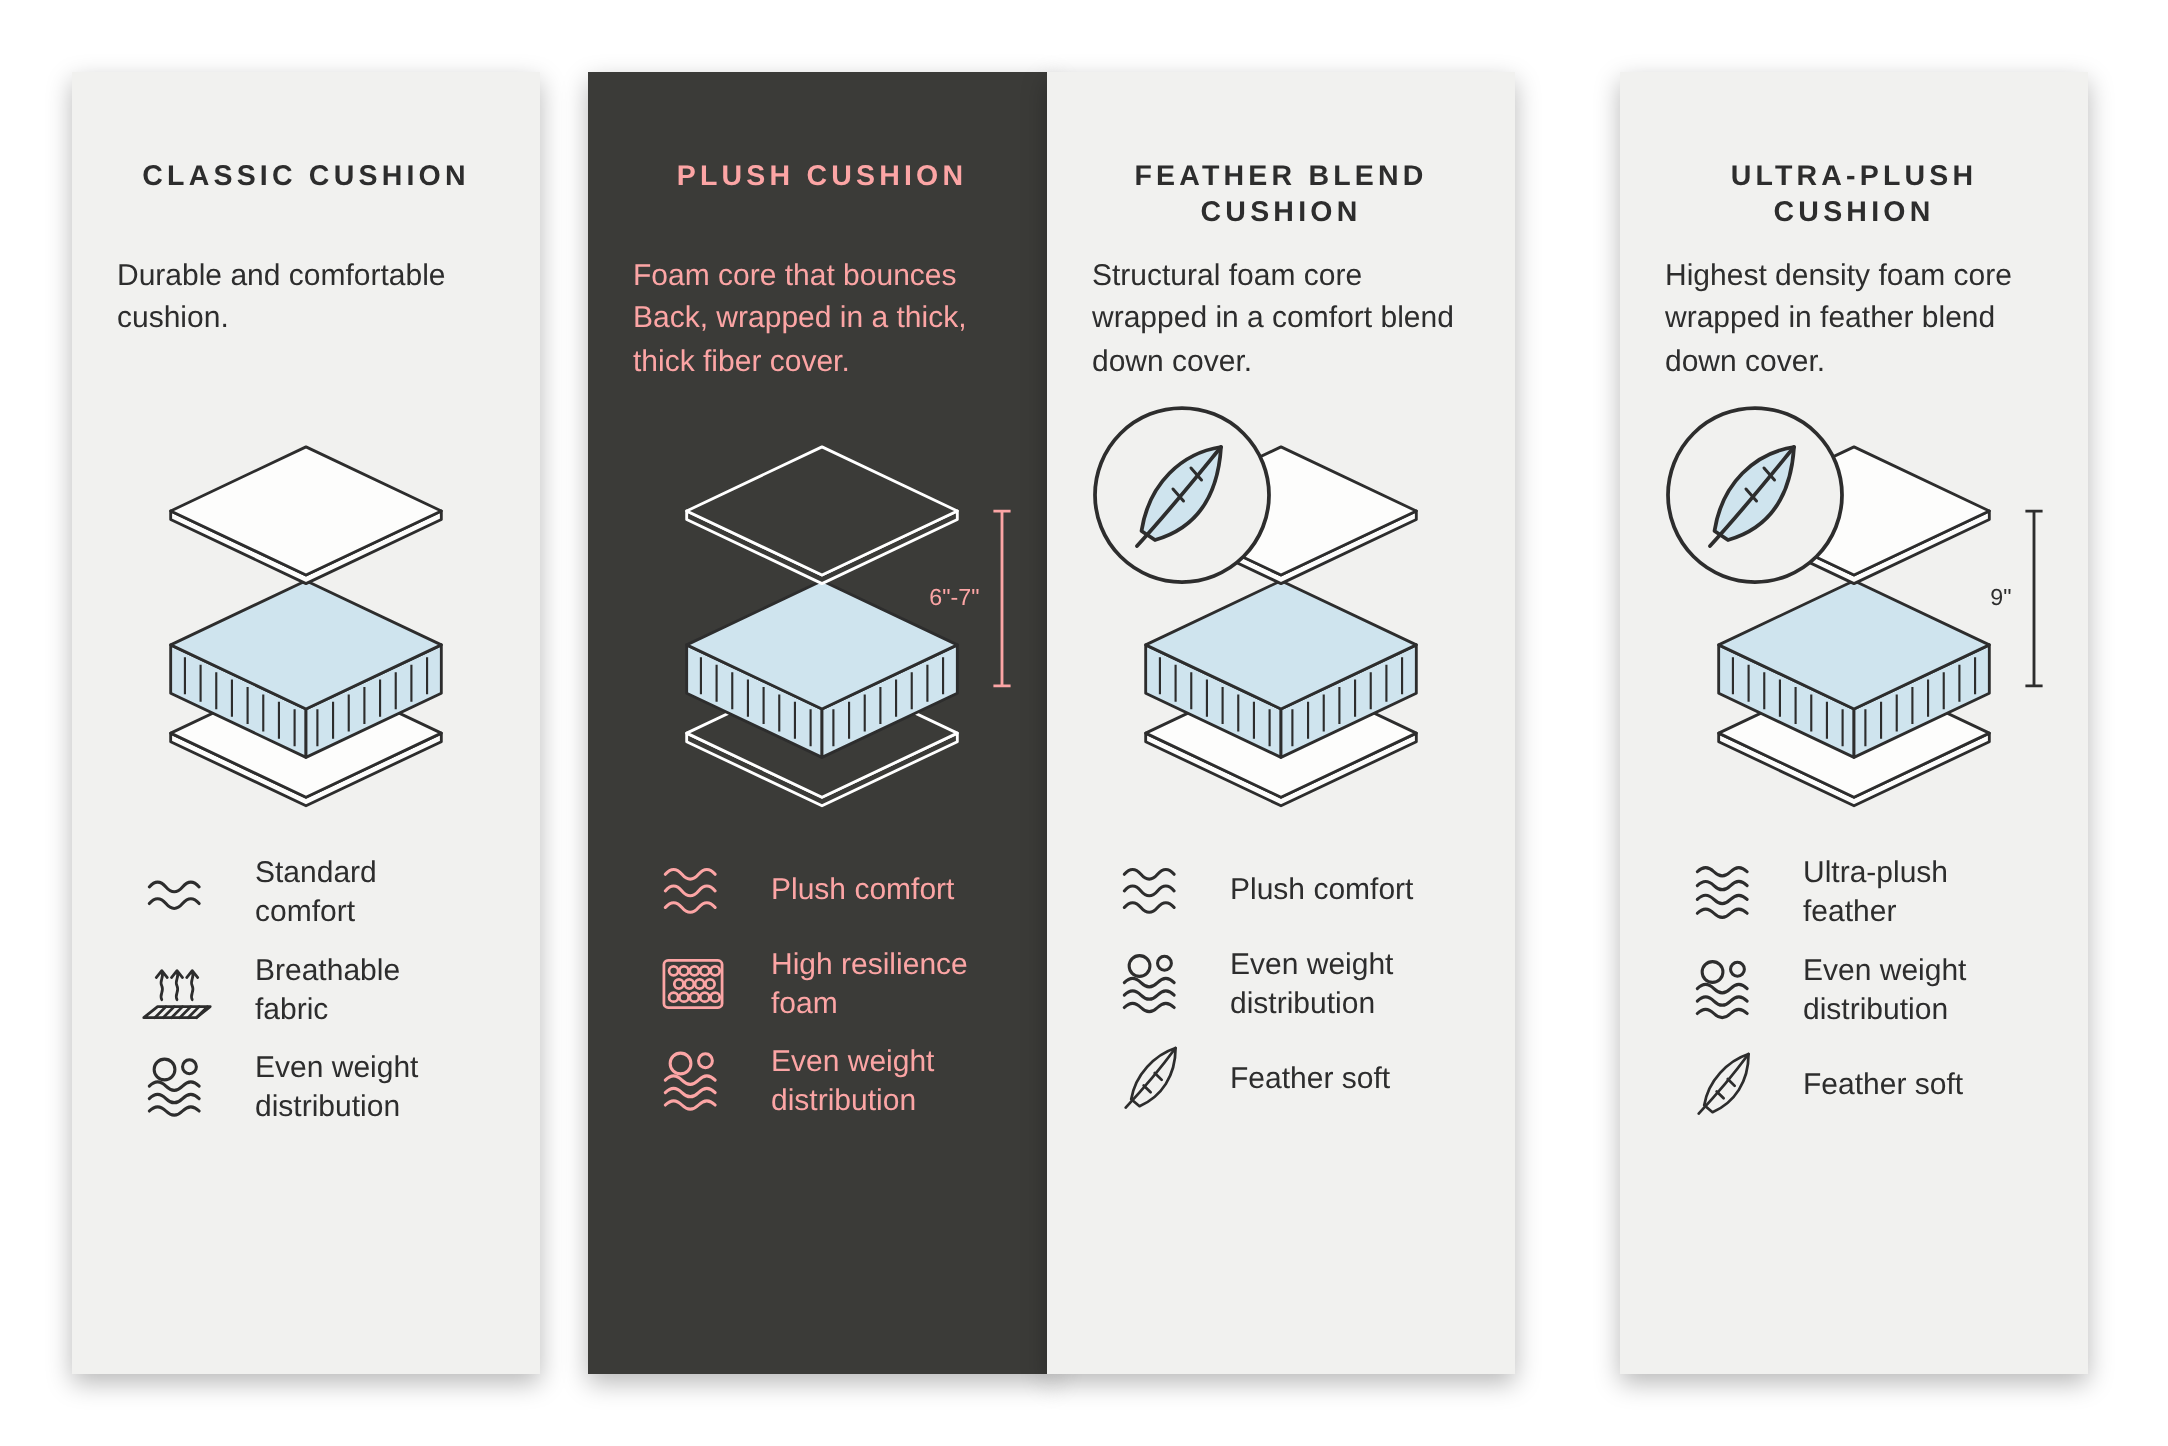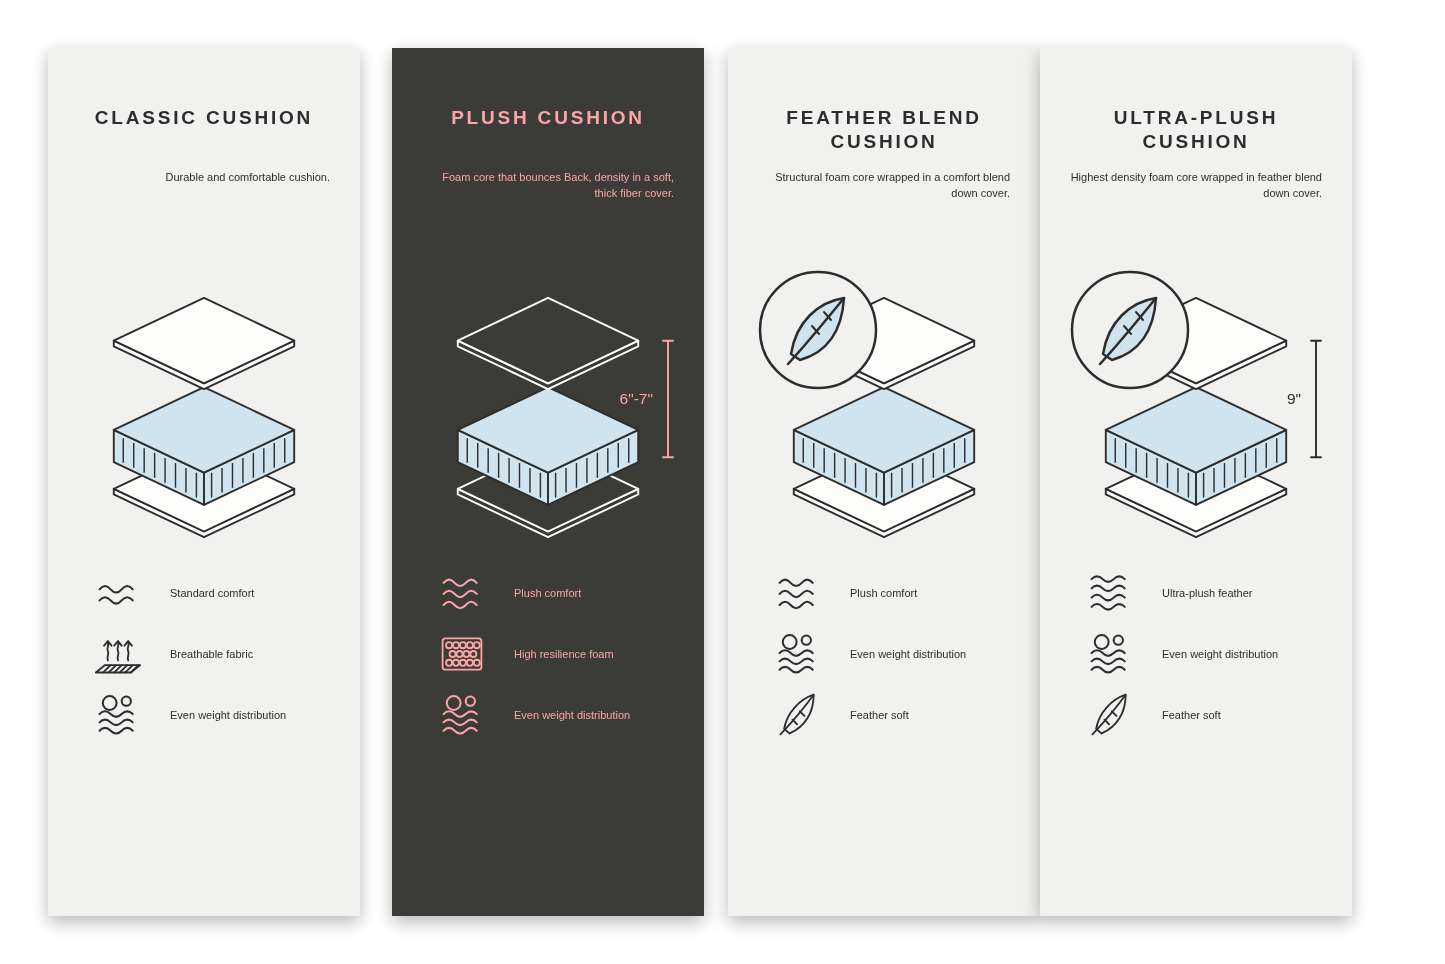--- a/index.html
+++ b/index.html
@@ -23,48 +23,48 @@
     --slab-stroke:#2d2d2d;
     --foam-fill:#cfe4ee;
     --foam-stroke:#2d2d2d;
   }
   .panel.dark {
     --panel-bg:#3b3b38;
     --slab-fill:#3b3b38;
     --slab-stroke:#ffffff;
     color:#fca5a5;
   }
-  .p1{left:48px}.p2{left:392px}.p3{left:728px}.p4{left:1040px}
+  .p1{left:48px}.p2{left:392px}.p3{left:698px}.p4{left:1080px}
 
   .title {
     margin-top:58px; min-height:50px;
     text-align:center; font-size:19px; font-weight:700;
     letter-spacing:2.8px; line-height:1.25; padding:0 22px;
   }
   .desc {
     margin-top:14px; min-height:88px;
-    text-align:right; font-size:11px; line-height:1.42; padding:0 30px;
+    text-align:left; font-size:20px; line-height:1.42; padding:0 30px;
   }
 
   .diagram { position:relative; width:228px; height:245px; margin:38px auto 0; }
   .layers { width:228px; height:245px; display:block; }
 
   .badge { position:absolute; left:-14px; top:-28px; width:124px; height:124px; }
 
   .measure {
     position:absolute; right:-14px; top:40px; height:126px;
     display:flex; align-items:center; gap:7px;
   }
   .m-label { font-size:15.5px; white-space:nowrap; }
   .m-line { width:16px; height:126px; }
 
   .features { list-style:none; margin:28px 0 0 44px; }
   .feature { display:flex; align-items:center; gap:26px; margin-bottom:13px; min-height:47px; }
   .f-icon { width:52px; height:48px; flex:0 0 52px; }
-  .f-label { font-size:11px; line-height:1.3; max-width:150px; }
+  .f-label { font-size:20px; line-height:1.3; max-width:150px; }
 </style>
 </head>
 <body>
 
 <svg width="0" height="0" style="position:absolute" aria-hidden="true">
   <defs>
 
     <symbol id="sym-layers" viewBox="0 0 240 258">
       <g style="stroke-linejoin:round">
         <path style="fill:var(--slab-fill,#fff);stroke:var(--slab-stroke,#2d2d2d);stroke-width:2" d="M25 203 L120 248 L215 203 L215 209 L120 254 L25 209 Z"></path>
@@ -220,21 +220,21 @@
         <svg class="f-icon" viewBox="0 0 56 52">
             <use href="#sym-weight"></use>
           </svg>
         <span class="f-label">Even weight distribution</span>
       </li>
     </ul>
   </section>
 
   <section class="panel dark p2">
     <h2 class="title">PLUSH CUSHION</h2>
-    <p class="desc">Foam core that bounces Back, density in a soft, thick fiber cover.</p>
+    <p class="desc">Foam core that bounces Back, wrapped in a thick, thick fiber cover.</p>
     <div class="diagram">
       <svg class="layers" viewBox="0 0 240 258">
           <use href="#sym-layers"></use>
         </svg>
       <div class="measure">
         <span class="m-label">6"-7"</span>
         <svg class="m-line" viewBox="0 0 16 132">
             <use href="#sym-measure"></use>
           </svg>
       </div>

